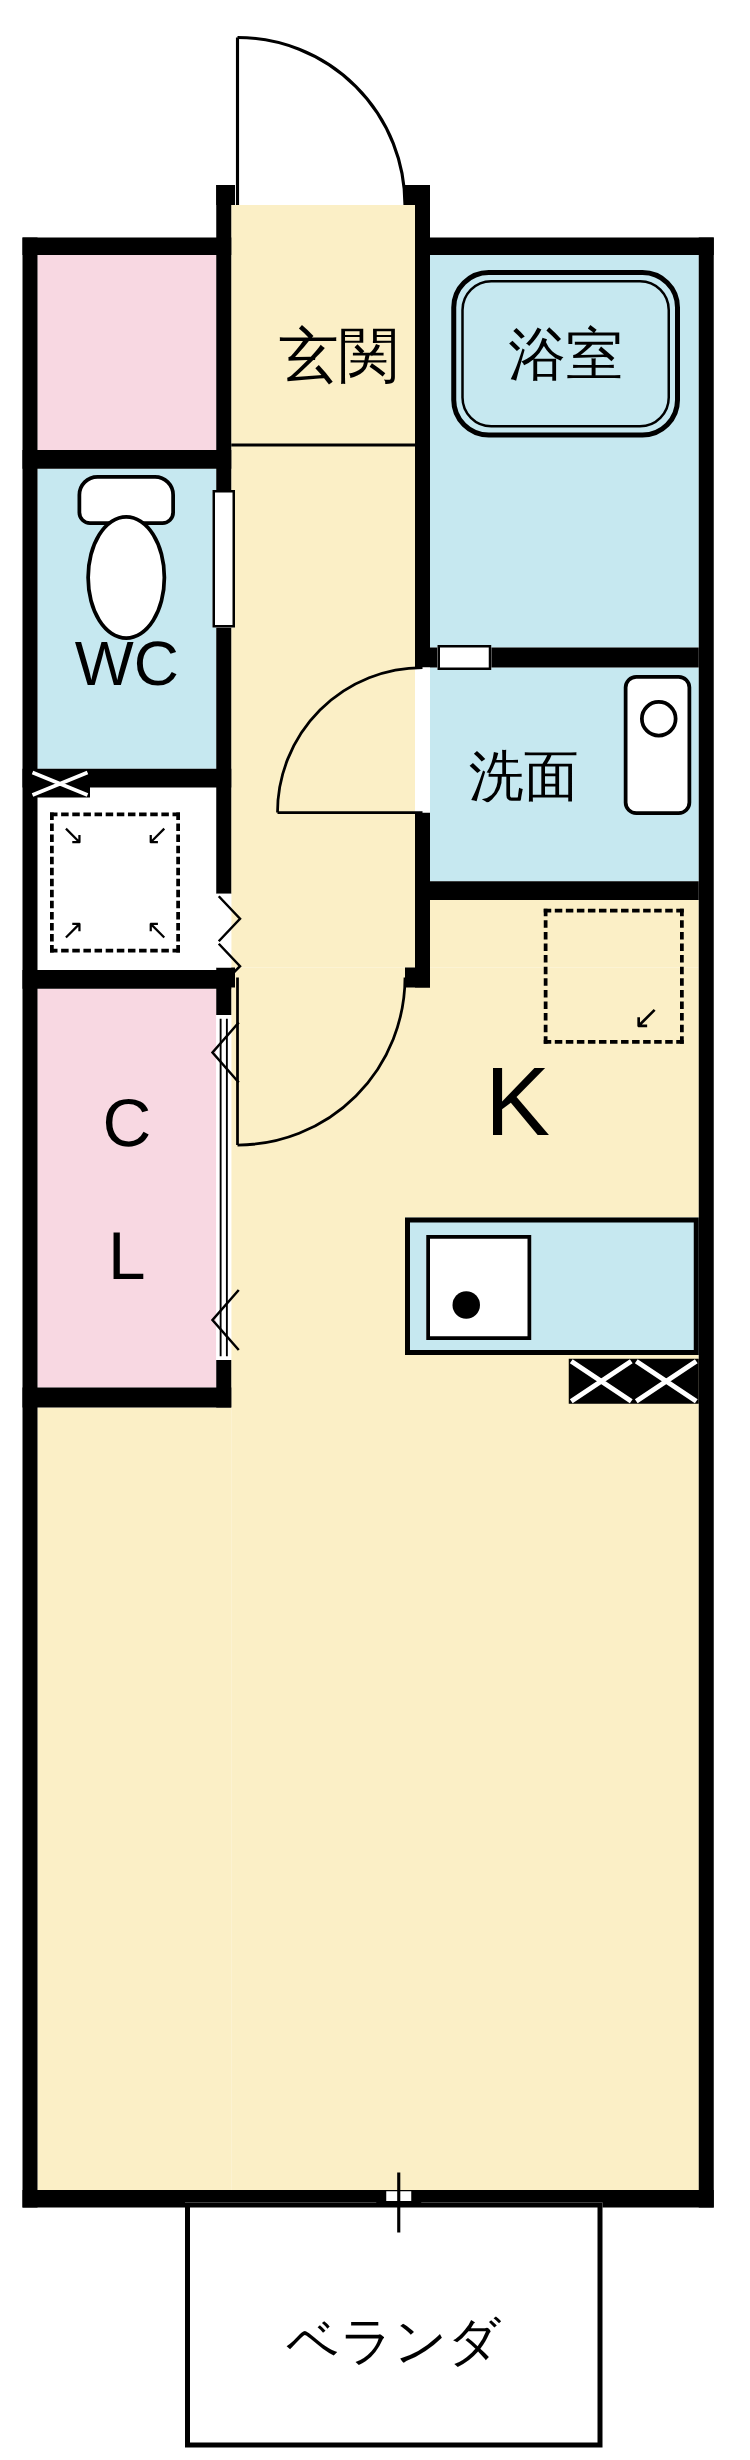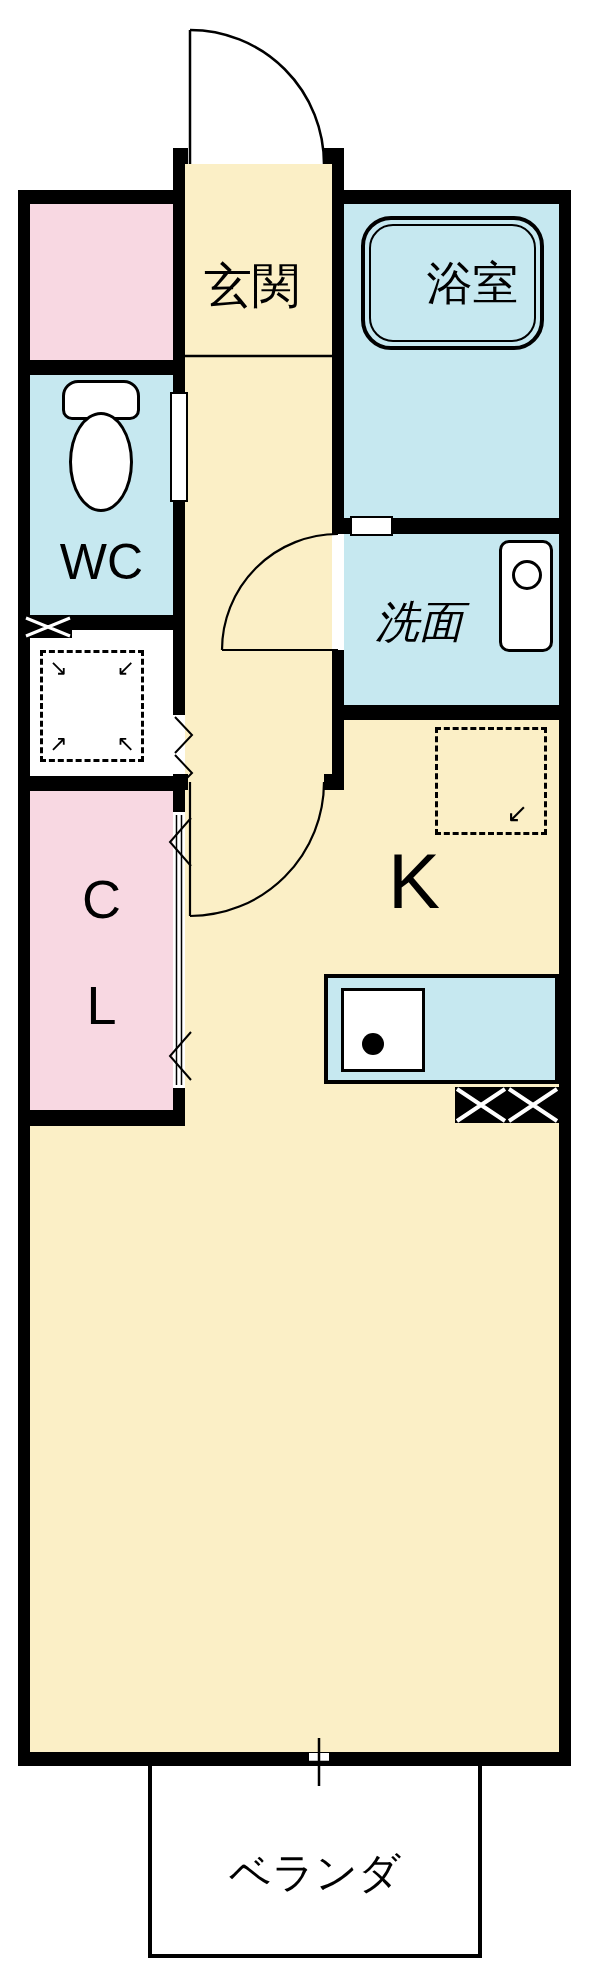--- a/index.html
+++ b/index.html
@@ -110,27 +110,27 @@
     <polyline points="175,717 192,735 175,753" fill="none" stroke="#000" stroke-width="2"></polyline>
     <polyline points="175,755 192,773 175,790" fill="none" stroke="#000" stroke-width="2"></polyline>
 
     <path d="M 457 1089 L 505 1121 M 505 1089 L 457 1121 M 509 1089 L 557 1121 M 557 1089 L 509 1121" stroke="#fff" stroke-width="4"></path>
 
     <path d="M 26 618 L 70 636 M 70 618 L 26 636" stroke="#fff" stroke-width="3"></path>
 
     <path d="M 319 1738 V 1786 M 301 1762 H 337" stroke="#000" stroke-width="2.5"></path>
   </svg>
 
-  <div class="label" style="left:185px;top:262px;width:134px;font-size:48px;">玄関</div>
+  <div class="label" style="left:185px;top:262px;width:134px;font-size:48px;text-align:right;">玄関</div>
 
-  <div class="label" style="left:361px;top:260px;width:183px;font-size:46px;padding-left:20px;">浴室</div>
+  <div class="label" style="left:361px;top:260px;width:183px;font-size:46px;">浴室</div>
 
-  <div class="label" style="left:30px;top:537px;width:143px;font-size:50px;">WC</div>
+  <div class="label" style="left:30px;top:506px;width:143px;font-size:50px;">WC</div>
 
-  <div class="label" style="left:344px;top:600px;width:150px;font-size:44px;font-style:italic;">洗面</div>
+  <div class="label" style="left:344px;top:600px;width:150px;font-size:44px;">洗面</div>
 
   <div class="label" style="left:344px;top:842px;width:140px;font-size:78px;">K</div>
 
   <div class="label" style="left:30px;top:872px;width:143px;font-size:54px;">C</div>
   <div class="label" style="left:30px;top:978px;width:143px;font-size:54px;">L</div>
 
 
   <div class="label" style="left:148px;top:1852px;width:334px;font-size:42px;">ベランダ</div>
 
 </div>

